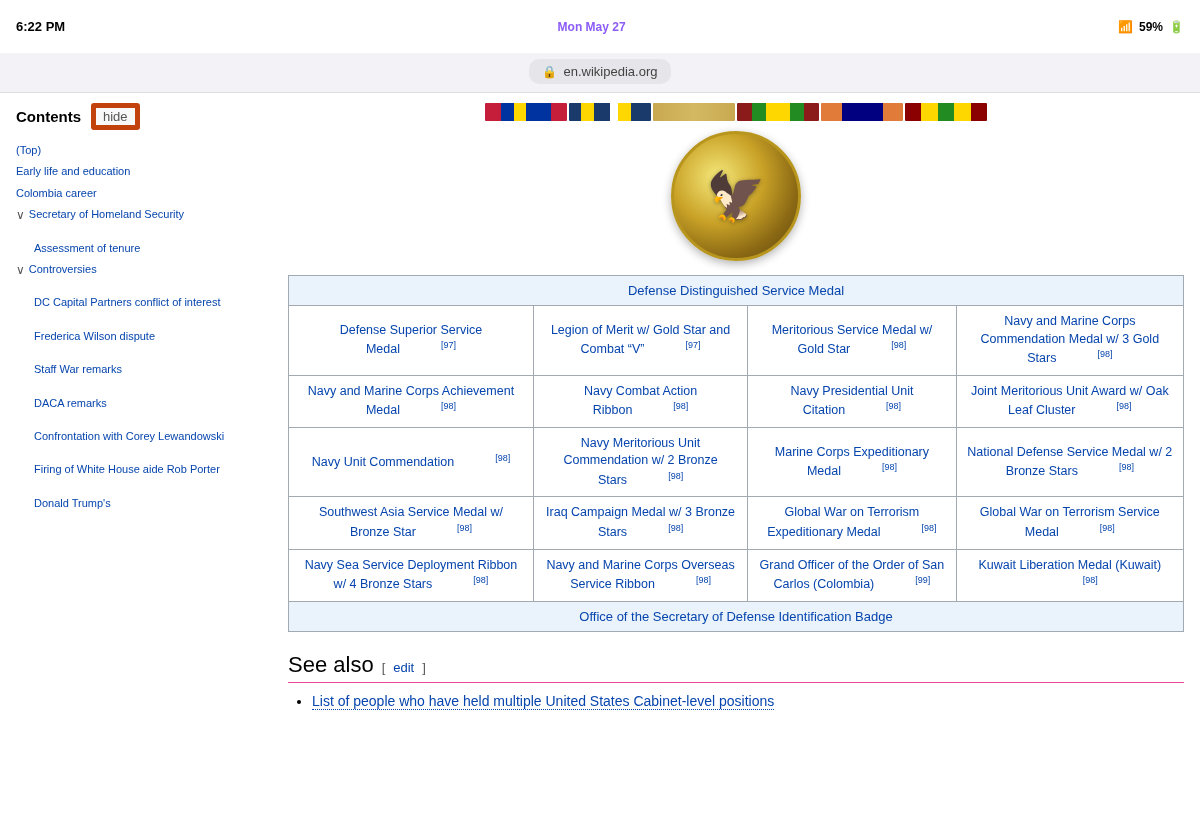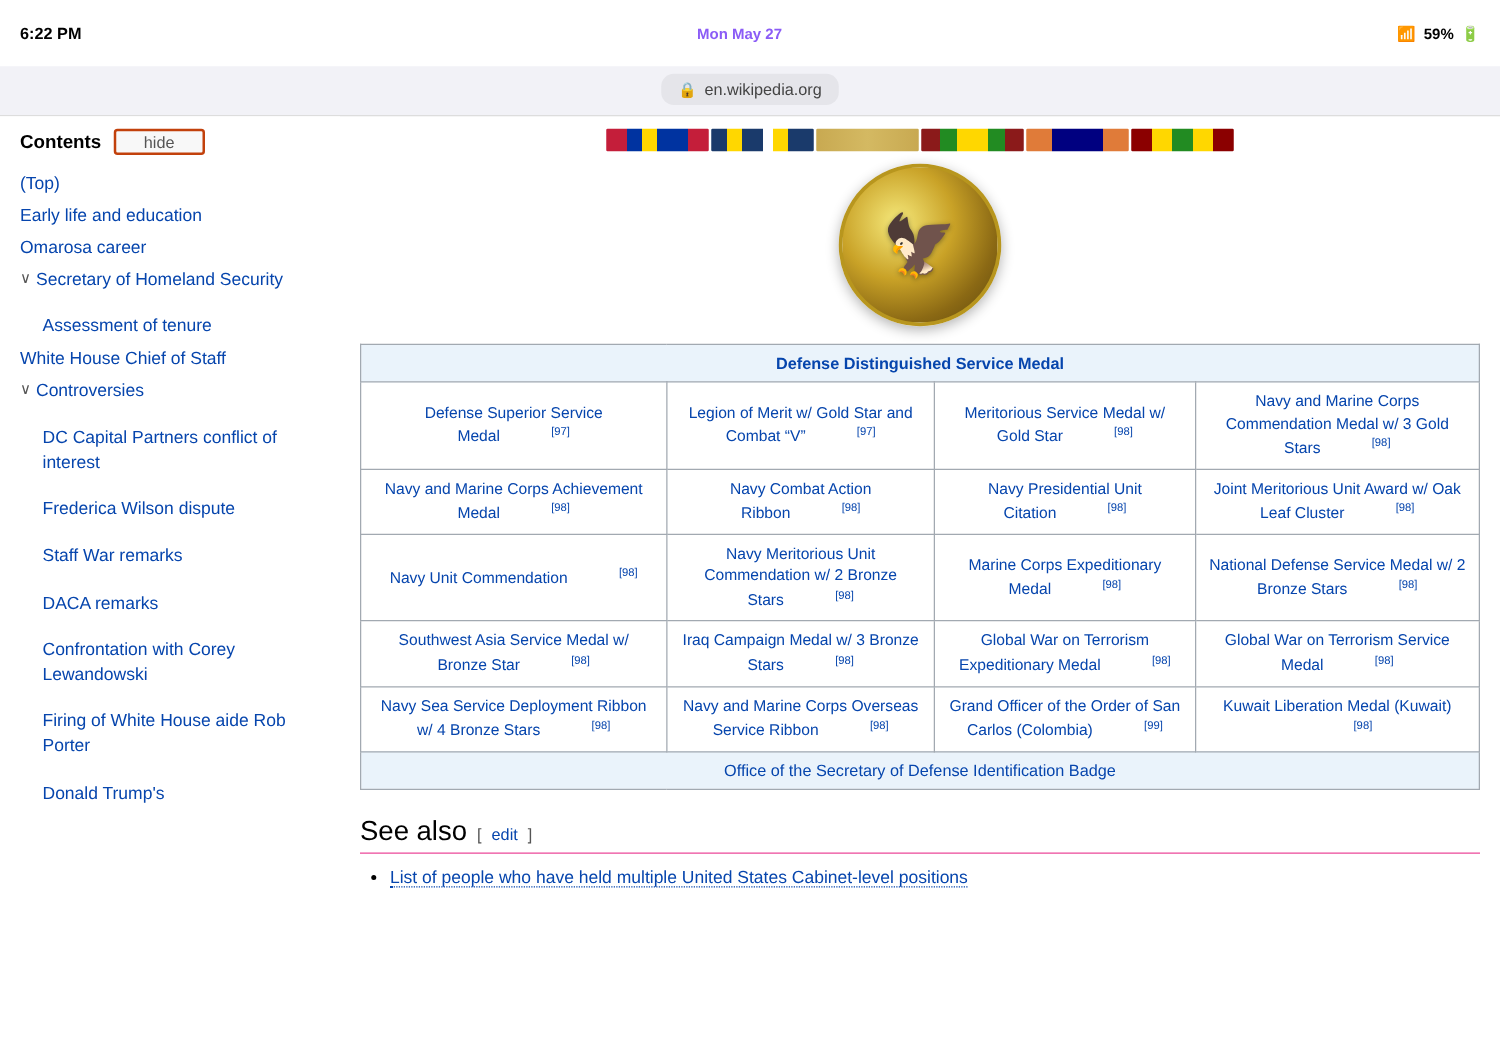--- a/index.html
+++ b/index.html
@@ -68,31 +68,31 @@
       gap: 10px;
       margin-bottom: 10px;
     }
     .sidebar-title {
       font-weight: 700;
       font-size: 15px;
     }
     .hide-btn {
       font-size: 13px;
       color: #555;
-      border: 2px solid #c2410c;
+      border: 5px solid #c2410c;
       background: #f8f8f8;
       border-radius: 3px;
-      padding: 1px 22px;
+      padding: 1px 7px;
       cursor: pointer;
     }
     .toc-item {
       display: block;
       color: #0645ad;
       text-decoration: none;
-      font-size: 14px;
+      font-size: 11px;
       padding: 3px 0;
       line-height: 1.4;
     }
     .toc-sub {
       padding-left: 18px;
       margin-top: 12px;
     }
     .toc-group {
       display: flex;
       align-items: flex-start;
@@ -155,21 +155,21 @@
     }
     .awards-table th, .awards-table td {
       border: 1px solid #a2a9b1;
       padding: 7px 10px;
       text-align: center;
       vertical-align: middle;
     }
     .awards-table .header-row td {
       background: #eaf3fb;
       color: #0645ad;
-      font-weight: bold;
+      font-weight: normal;
       font-size: 13px;
     }
     .awards-table .data-row td {
       color: #0645ad;
       background: #fff;
       font-size: 12.5px;
       line-height: 1.4;
     }
     .awards-table .footer-row td {
       background: #eaf3fb;
@@ -241,29 +241,28 @@
 <div class="page-container">
 
   <div class="sidebar">
     <div class="sidebar-header">
       <span class="sidebar-title">Contents</span>
       <button class="hide-btn">hide</button>
     </div>
 
     <a class="toc-item" href="#">(Top)</a>
     <a class="toc-item" href="#">Early life and education</a>
-    <a class="toc-item" href="#">Omarosa career</a>
+    <a class="toc-item" href="#">Colombia career</a>
 
     <div class="toc-group">
       <span class="toc-chevron">∨</span>
       <a class="toc-item" href="#">Secretary of Homeland Security</a>
     </div>
     <a class="toc-item toc-sub" href="#">Assessment of tenure</a>
 
-    <a class="toc-item" href="#">White House Chief of Staff</a>
 
     <div class="toc-group">
       <span class="toc-chevron">∨</span>
       <a class="toc-item" href="#">Controversies</a>
     </div>
     <a class="toc-item toc-sub" href="#">DC Capital Partners conflict of interest</a>
     <a class="toc-item toc-sub" href="#">Frederica Wilson dispute</a>
     <a class="toc-item toc-sub" href="#">Staff War remarks</a>
     <a class="toc-item toc-sub" href="#">DACA remarks</a>
     <a class="toc-item toc-sub" href="#">Confrontation with Corey Lewandowski</a>

